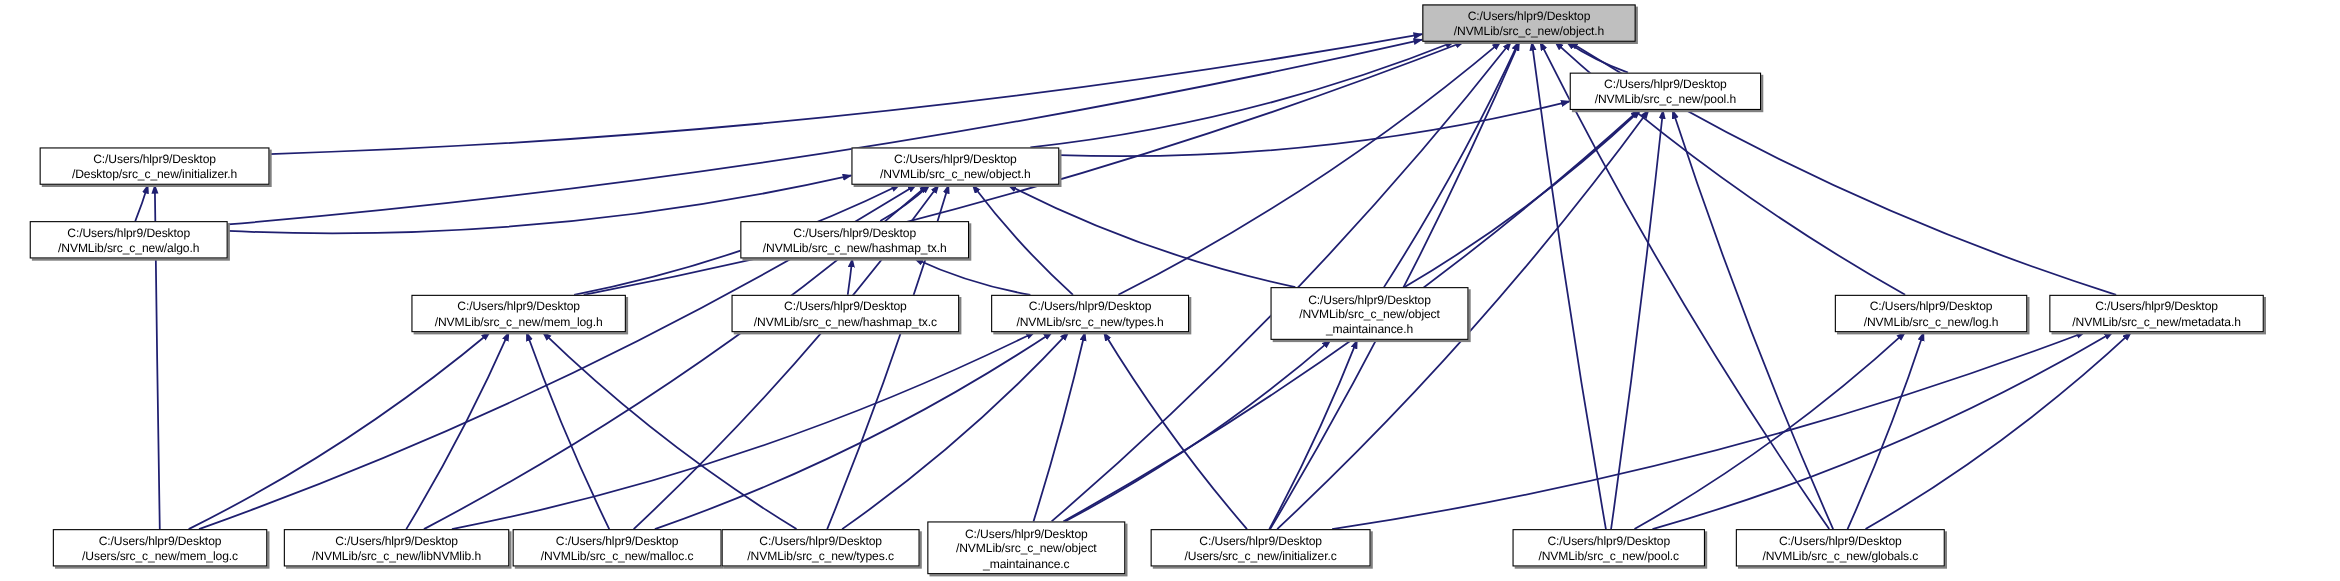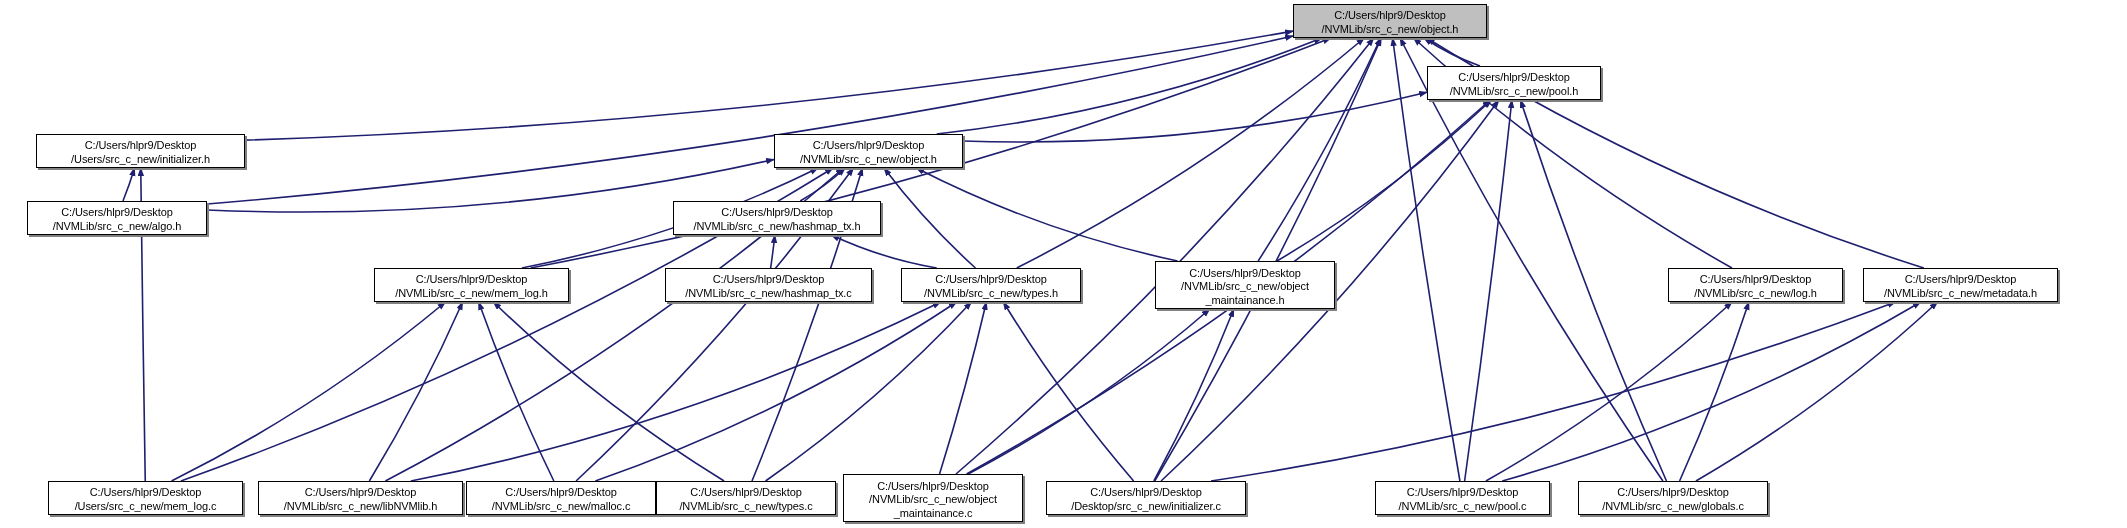--- a/index.html
+++ b/index.html
@@ -89,31 +89,31 @@
         <path d="M1153.9014084507041,481 Q1198.9479372900319,397.3586623825718 1233.8450704225352,309" marker-end="url(#ah)"></path>
         <path d="M1485.8849765258217,481 Q1619.134958724478,405.44151599188757 1732.1150234741783,302" marker-end="url(#ah)"></path>
         <path d="M1679.5845070422536,481 Q1718.7755644083388,393.2528594539341 1748.9154929577464,302" marker-end="url(#ah)"></path>
         <path d="M1695.9460093896714,481 Q1826.8179512441777,405.08937081080336 1937.5539906103286,302" marker-end="url(#ah)"></path>
         <path d="M1502.2464788732395,481 Q1723.0204738585253,418.43519240162226 1920.7535211267605,302" marker-end="url(#ah)"></path>
         <path d="M1211.0070422535211,481 Q1562.8640793586785,428.26369782931295 1895.4929577464789,302" marker-end="url(#ah)"></path>
       </g>
   </svg>
 <div class="node root" style="left: 1293px; top: 4px; width: 194px; height: 34px;"><span class="l1">C:/Users/hlpr9/Desktop</span><span class="l2">/NVMLib/src_c_new/object.h</span></div>
     <div class="node" style="left: 1427px; top: 66px; width: 174px; height: 34px;"><span class="l1">C:/Users/hlpr9/Desktop</span><span class="l2">/NVMLib/src_c_new/pool.h</span></div>
-    <div class="node" style="left: 36px; top: 134px; width: 209px; height: 34px;"><span class="l1">C:/Users/hlpr9/Desktop</span><span class="l2">/Users/src_c_new/initializer.h</span></div>
+    <div class="node" style="left: 36px; top: 134px; width: 209px; height: 34px;"><span class="l1">C:/Users/hlpr9/Desktop</span><span class="l2">/Desktop/src_c_new/initializer.h</span></div>
     <div class="node" style="left: 774px; top: 134px; width: 189px; height: 34px;"><span class="l1">C:/Users/hlpr9/Desktop</span><span class="l2">/NVMLib/src_c_new/object.h</span></div>
     <div class="node" style="left: 27px; top: 201px; width: 180px; height: 34px;"><span class="l1">C:/Users/hlpr9/Desktop</span><span class="l2">/NVMLib/src_c_new/algo.h</span></div>
     <div class="node" style="left: 673px; top: 201px; width: 208px; height: 34px;"><span class="l1">C:/Users/hlpr9/Desktop</span><span class="l2">/NVMLib/src_c_new/hashmap_tx.h</span></div>
     <div class="node" style="left: 374px; top: 268px; width: 195px; height: 34px;"><span class="l1">C:/Users/hlpr9/Desktop</span><span class="l2">/NVMLib/src_c_new/mem_log.h</span></div>
     <div class="node" style="left: 665px; top: 268px; width: 207px; height: 34px;"><span class="l1">C:/Users/hlpr9/Desktop</span><span class="l2">/NVMLib/src_c_new/hashmap_tx.c</span></div>
     <div class="node" style="left: 901px; top: 268px; width: 180px; height: 34px;"><span class="l1">C:/Users/hlpr9/Desktop</span><span class="l2">/NVMLib/src_c_new/types.h</span></div>
     <div class="node" style="left: 1155px; top: 261px; width: 180px; height: 48px;"><span class="l1">C:/Users/hlpr9/Desktop</span><span class="l2">/NVMLib/src_c_new/object</span><span class="l3">_maintainance.h</span></div>
     <div class="node" style="left: 1668px; top: 268px; width: 175px; height: 34px;"><span class="l1">C:/Users/hlpr9/Desktop</span><span class="l2">/NVMLib/src_c_new/log.h</span></div>
     <div class="node" style="left: 1863px; top: 268px; width: 195px; height: 34px;"><span class="l1">C:/Users/hlpr9/Desktop</span><span class="l2">/NVMLib/src_c_new/metadata.h</span></div>
     <div class="node" style="left: 48px; top: 481px; width: 195px; height: 34px;"><span class="l1">C:/Users/hlpr9/Desktop</span><span class="l2">/Users/src_c_new/mem_log.c</span></div>
     <div class="node" style="left: 258px; top: 481px; width: 205px; height: 34px;"><span class="l1">C:/Users/hlpr9/Desktop</span><span class="l2">/NVMLib/src_c_new/libNVMlib.h</span></div>
     <div class="node" style="left: 466px; top: 481px; width: 190px; height: 34px;"><span class="l1">C:/Users/hlpr9/Desktop</span><span class="l2">/NVMLib/src_c_new/malloc.c</span></div>
     <div class="node" style="left: 656px; top: 481px; width: 180px; height: 34px;"><span class="l1">C:/Users/hlpr9/Desktop</span><span class="l2">/NVMLib/src_c_new/types.c</span></div>
     <div class="node" style="left: 843px; top: 474px; width: 180px; height: 48px;"><span class="l1">C:/Users/hlpr9/Desktop</span><span class="l2">/NVMLib/src_c_new/object</span><span class="l3">_maintainance.c</span></div>
-    <div class="node" style="left: 1046px; top: 481px; width: 200px; height: 34px;"><span class="l1">C:/Users/hlpr9/Desktop</span><span class="l2">/Desktop/src_c_new/initializer.c</span></div>
+    <div class="node" style="left: 1046px; top: 481px; width: 200px; height: 34px;"><span class="l1">C:/Users/hlpr9/Desktop</span><span class="l2">/Users/src_c_new/initializer.c</span></div>
     <div class="node" style="left: 1375px; top: 481px; width: 175px; height: 34px;"><span class="l1">C:/Users/hlpr9/Desktop</span><span class="l2">/NVMLib/src_c_new/pool.c</span></div>
     <div class="node" style="left: 1578px; top: 481px; width: 190px; height: 34px;"><span class="l1">C:/Users/hlpr9/Desktop</span><span class="l2">/NVMLib/src_c_new/globals.c</span></div>
   </div>
 
 </body></html>

